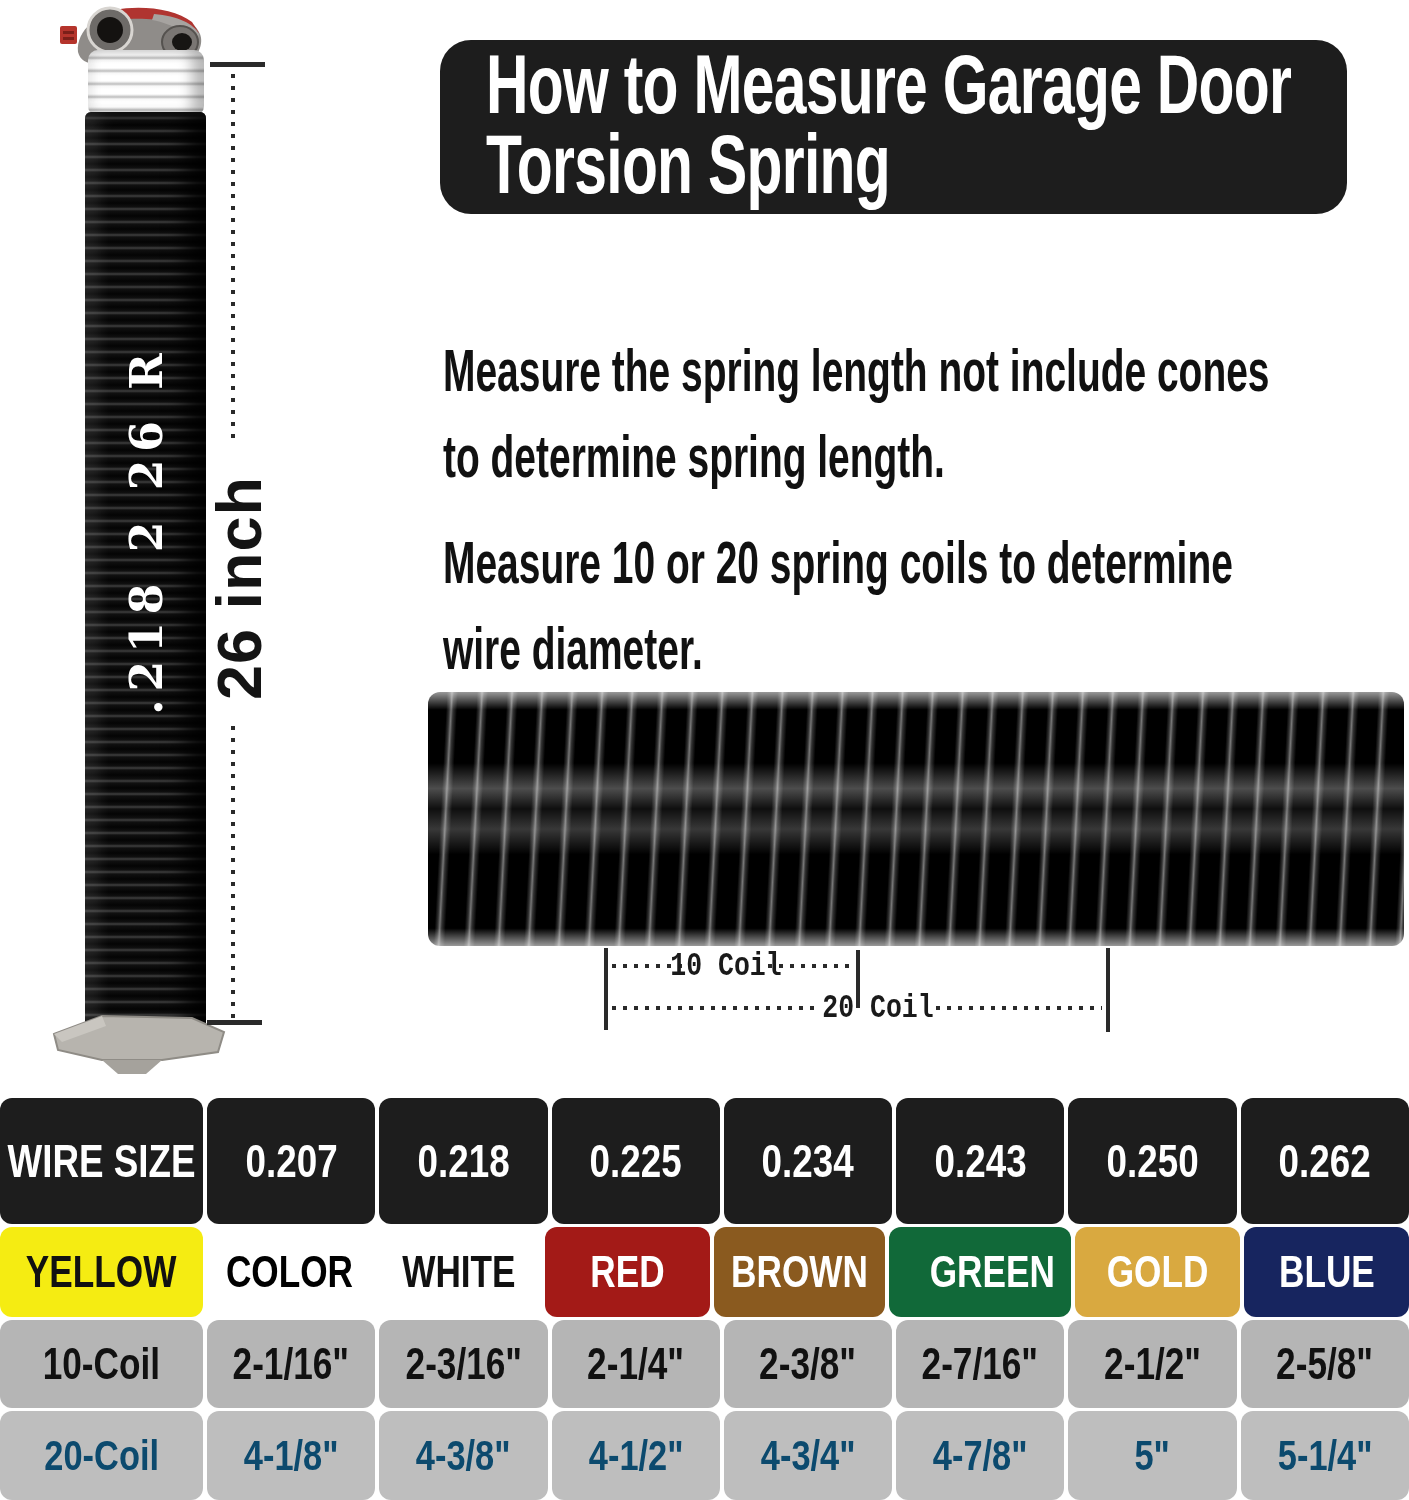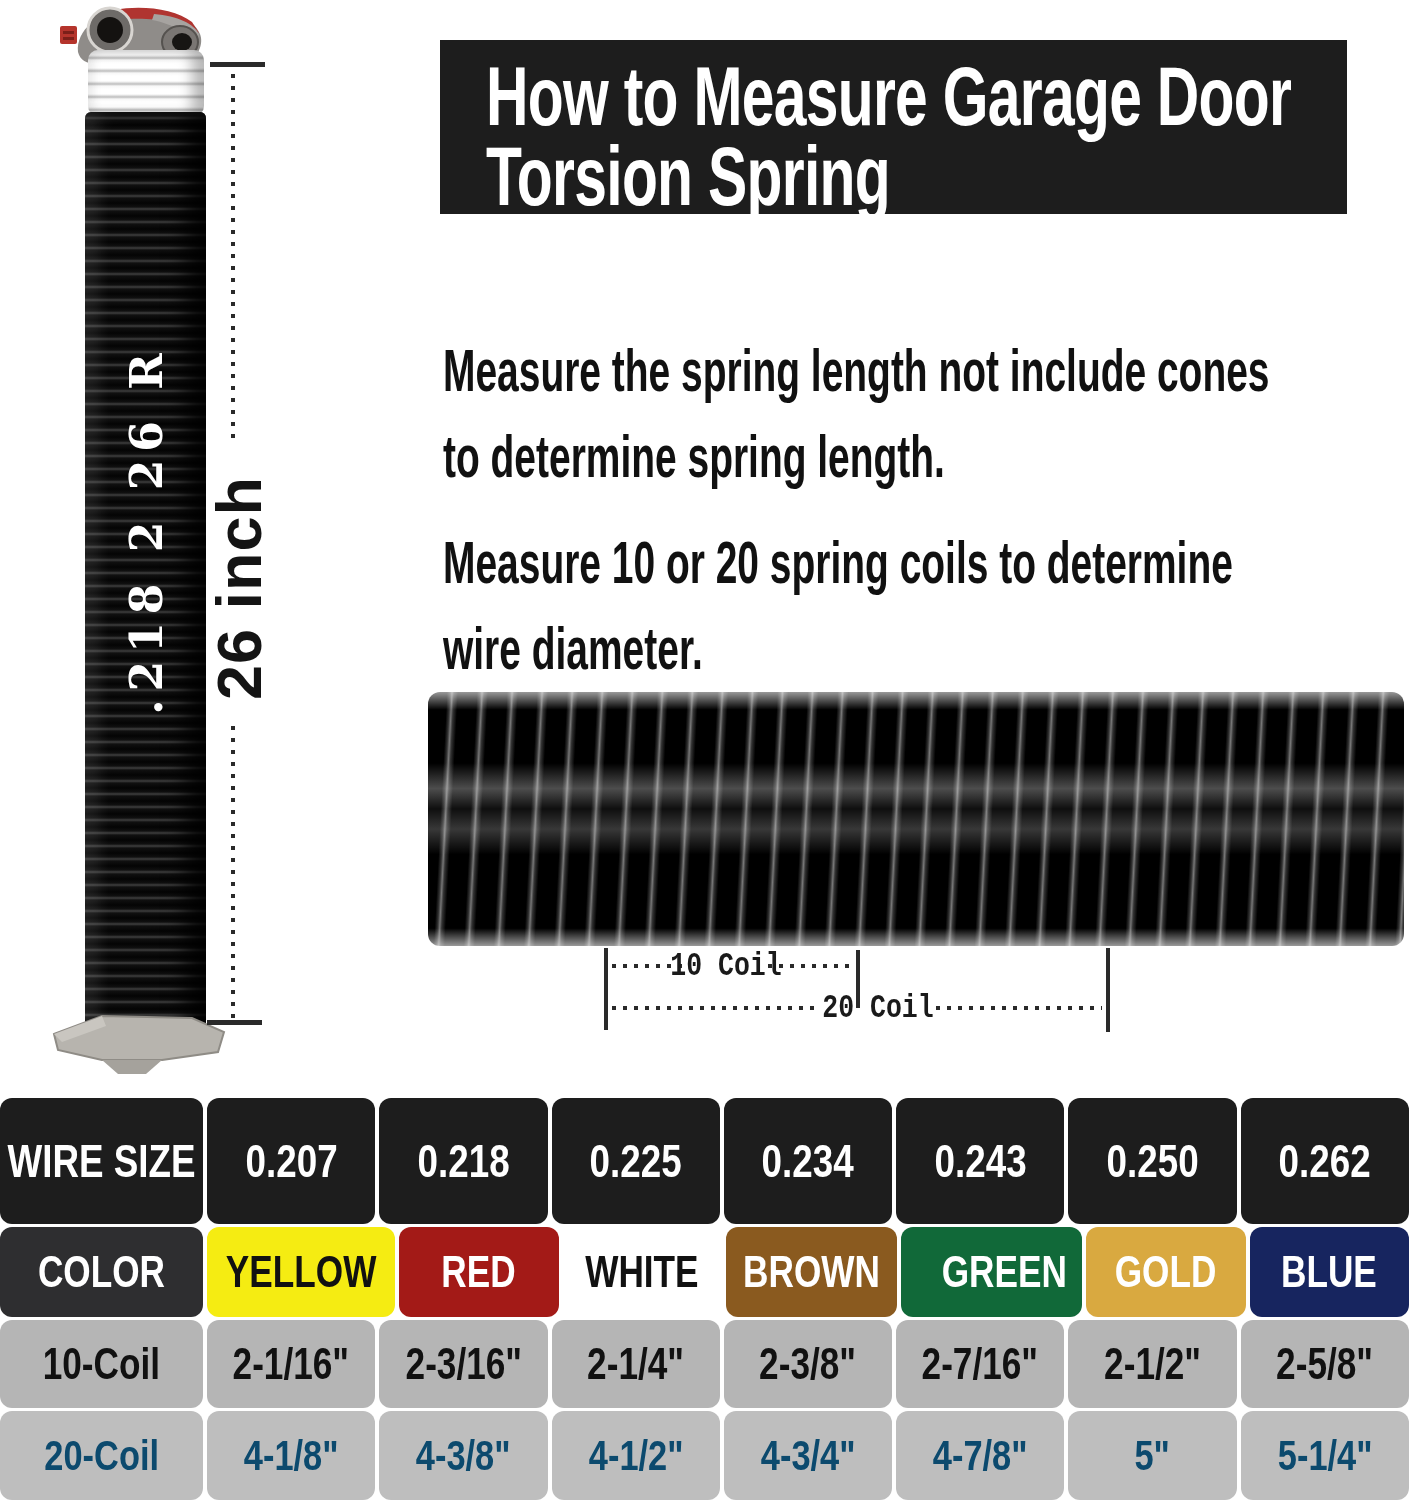--- a/index.html
+++ b/index.html
@@ -34,21 +34,21 @@
   }
   .seg1{top:74px;height:370px;}
   .seg2{top:726px;height:294px;}
   .length-label{
     position:absolute;left:239px;top:588px;transform:translate(-50%,-50%) rotate(-90deg);
     font-size:63px;font-weight:bold;color:#141414;white-space:nowrap;letter-spacing:1px;
   }
   
   .banner{
     position:absolute;left:440px;top:40px;width:907px;height:174px;
-    background:var(--banner-bg,#1d1d1d);padding:16px 0 0 46px;box-sizing:border-box;
+    background:var(--banner-bg,#1d1d1d);padding:4px 0 0 46px;box-sizing:border-box;border-radius:31px;
   }
   .banner-line{
     color:#fff;font-weight:bold;font-size:84px;line-height:80px;white-space:nowrap;
     transform:scaleX(0.70);transform-origin:left center;letter-spacing:-1px;
   }
   
   .para{position:absolute;left:443px;}
   .para-line{
     color:#111;font-weight:bold;font-size:59px;line-height:86px;white-space:nowrap;
     transform:scaleX(0.66);transform-origin:left center;
@@ -168,32 +168,32 @@
       </div>
     <div class="cell">
         <span class="cnum">0.250</span>
       </div>
     <div class="cell">
         <span class="cnum">0.262</span>
       </div>
   </div>
 
   <div class="trow row-color">
-    <div class="cell">
-        <span class="cnum">COLOR</span>
-      </div>
     <div class="cell" style="background: rgb(245, 236, 18); color: rgb(17, 17, 17);">
         <span class="cnum">YELLOW</span>
       </div>
+    <div class="cell">
+        <span class="cnum">COLOR</span>
+      </div>
+    <div class="cell" style="background: rgb(255, 255, 255); color: rgb(17, 17, 17);">
+        <span class="cnum">WHITE</span>
+      </div>
     <div class="cell" style="background: rgb(163, 26, 23); color: rgb(255, 255, 255);">
         <span class="cnum">RED</span>
       </div>
-    <div class="cell" style="background: rgb(255, 255, 255); color: rgb(17, 17, 17);">
-        <span class="cnum">WHITE</span>
-      </div>
     <div class="cell" style="background: rgb(138, 90, 31); color: rgb(255, 255, 255);">
         <span class="cnum">BROWN</span>
       </div>
     <div class="cell" style="background: rgb(17, 105, 57); color: rgb(255, 255, 255); padding-left: 25px;">
         <span class="cnum">GREEN</span>
       </div>
     <div class="cell" style="background: rgb(217, 169, 64); color: rgb(255, 255, 255);">
         <span class="cnum">GOLD</span>
       </div>
     <div class="cell" style="background: rgb(23, 37, 95); color: rgb(255, 255, 255);">

